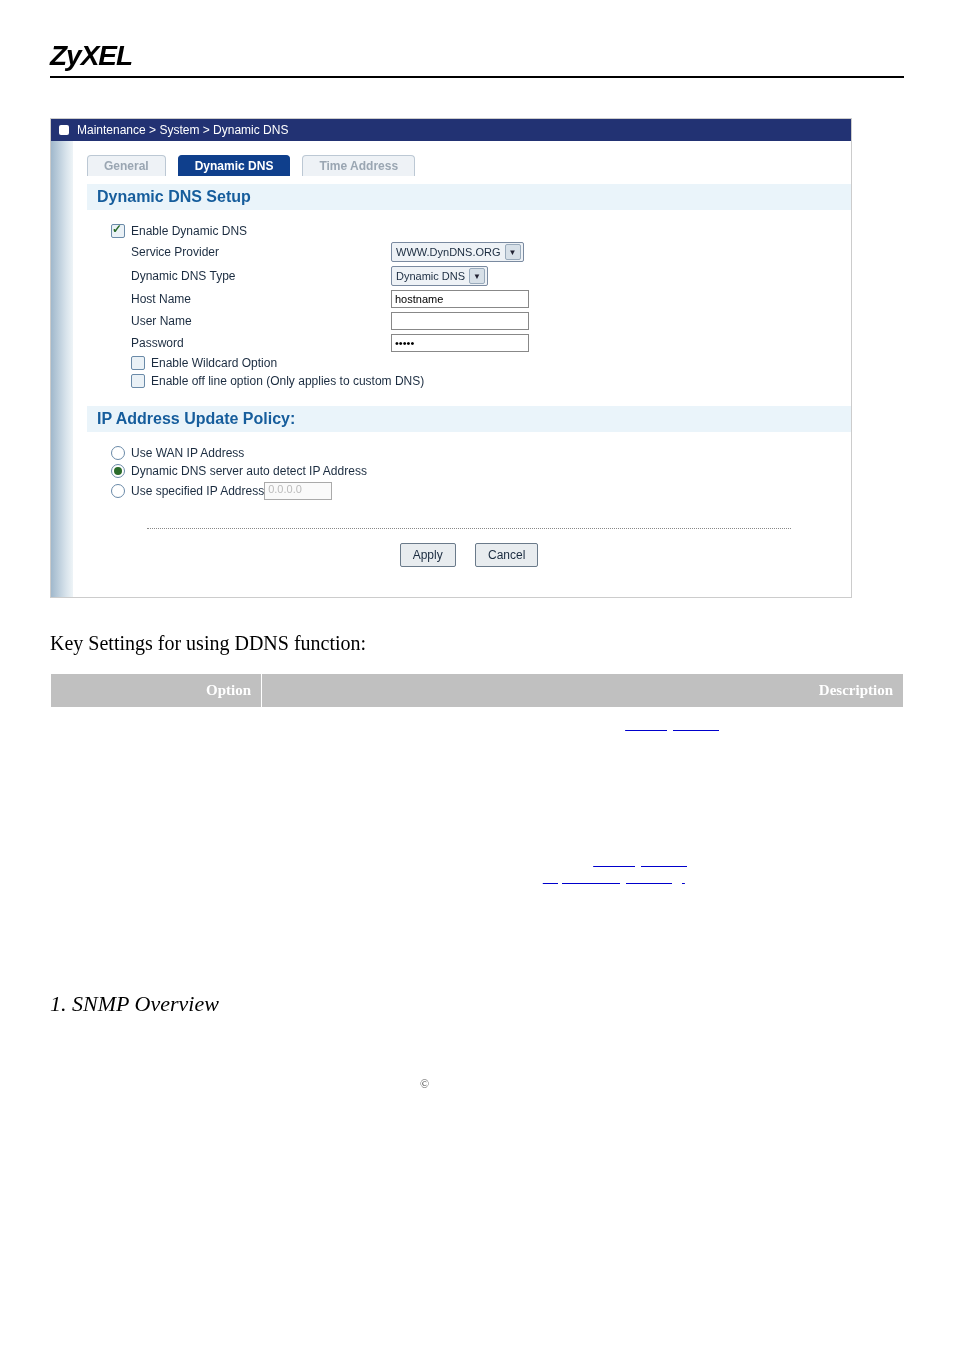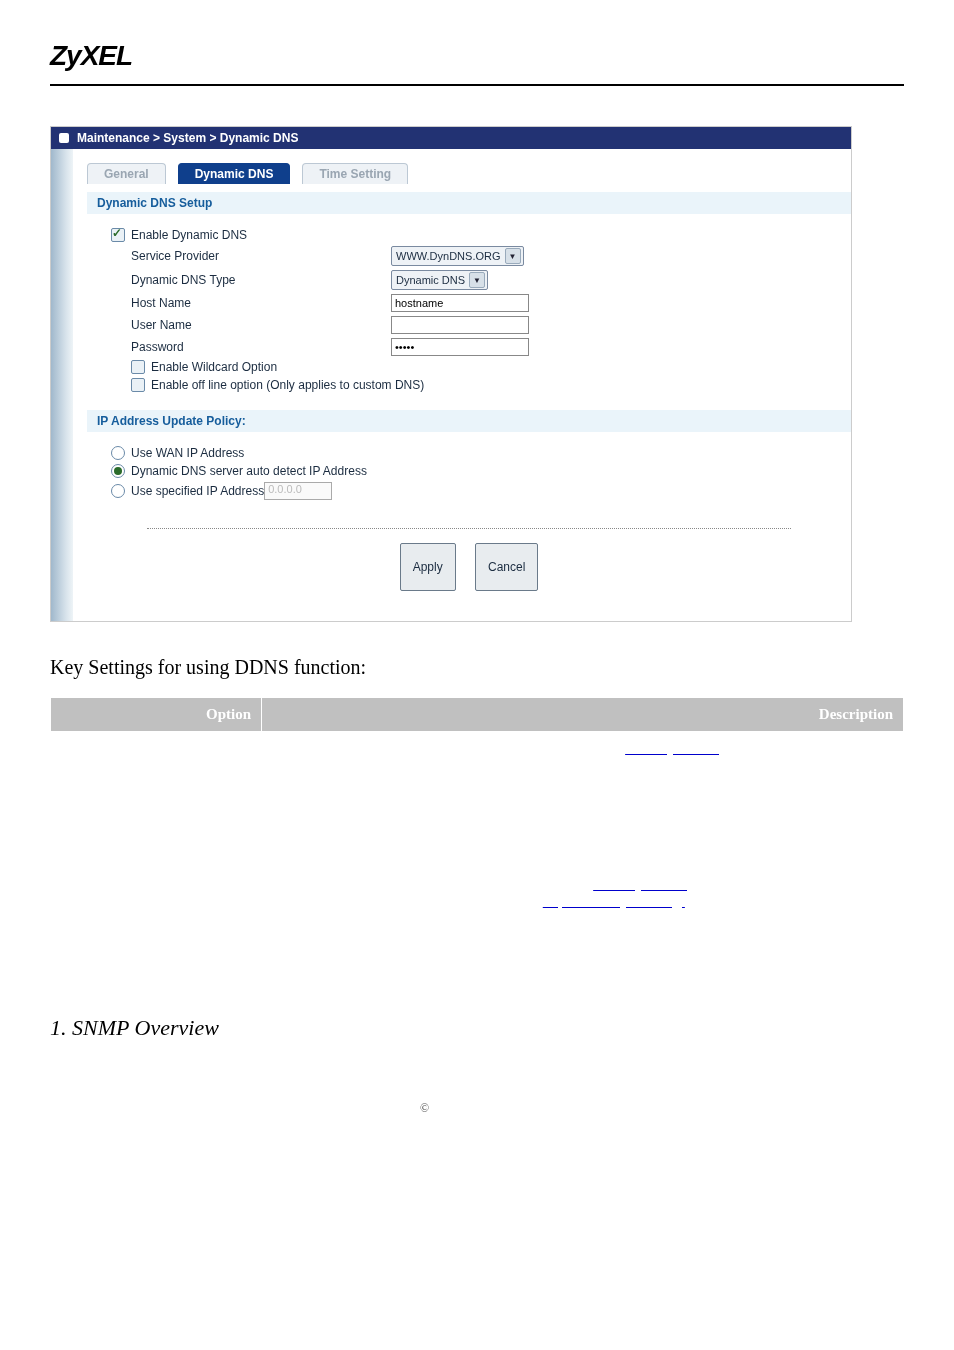--- a/index.html
+++ b/index.html
@@ -11,41 +11,41 @@
     color: #000;
   }
   .page {
     width: 954px;
     margin: 0 auto;
     padding: 40px 50px 40px 50px;
     box-sizing: border-box;
   }
   .logo-bar {
     border-bottom: 2px solid #000;
-    padding-bottom: 12px;
+    padding-bottom: 4px;
     margin-bottom: 40px;
   }
   .logo {
     font-family: "Arial Black", Arial, sans-serif;
     font-size: 28px;
     font-weight: 900;
     font-style: italic;
     letter-spacing: -1px;
   }
   
   .screenshot {
     width: 800px;
     border: 1px solid #ccc;
     background: #fff;
   }
   .breadcrumb-bar {
     background: #223273;
     color: #fff;
     font-size: 12px;
-    font-weight: bold;
+    font-weight: normal;
     padding: 4px 8px;
     display: flex;
     align-items: center;
     gap: 4px;
   }
   .bc-icon {
     display:inline-block;
     width:10px; height:10px;
     background:#fff;
     border-radius:2px;
@@ -84,21 +84,21 @@
   .tab.active {
     background: #0f3f8c;
     color: #fff;
     border-color: #0f3f8c;
   }
   .section-title {
     background: #eaf4fa;
     color: #165d9c;
     font-weight: bold;
     padding: 4px 10px;
-    font-size: 12px;
+    font-size: 16px;
     margin-right: 0;
   }
   .form-block {
     padding: 10px 24px 14px 24px;
   }
   .row {
     display: flex;
     align-items: center;
     margin: 4px 0;
   }
@@ -175,21 +175,21 @@
   }
   .btn-row {
     text-align:center;
     padding:4px 0 10px 0;
   }
   .btn {
     display:inline-block;
     border:1px solid #6a7a8a;
     background:#e8ecef;
     font-size:12px;
-    padding:16px 12px;
+    padding:4px 12px;
     margin:0 8px;
     border-radius:2px;
   }
   .disabled-txt {
     border:1px solid #aaa;
     background:#fafafa;
     color:#bbb;
     font-size:11px;
     height:16px;
     padding:0 3px;
@@ -258,21 +258,21 @@
       <span class="bc-icon"></span>
       <span>Maintenance &gt; System &gt; Dynamic DNS</span>
     </div>
     <div class="panel-body">
       <div class="side-gradient"></div>
       <div class="panel-main">
 
         <div class="tabs">
           <div class="tab">General</div>
           <div class="tab active">Dynamic DNS</div>
-          <div class="tab">Time Setting</div>
+          <div class="tab">Time Address</div>
         </div>
 
         <div class="section-title">Dynamic DNS Setup</div>
 
         <div class="form-block">
           <div class="row with-check">
             <span class="checkbox-sq checked"></span>
             <span>Enable Dynamic DNS</span>
           </div>
           <div class="row">

